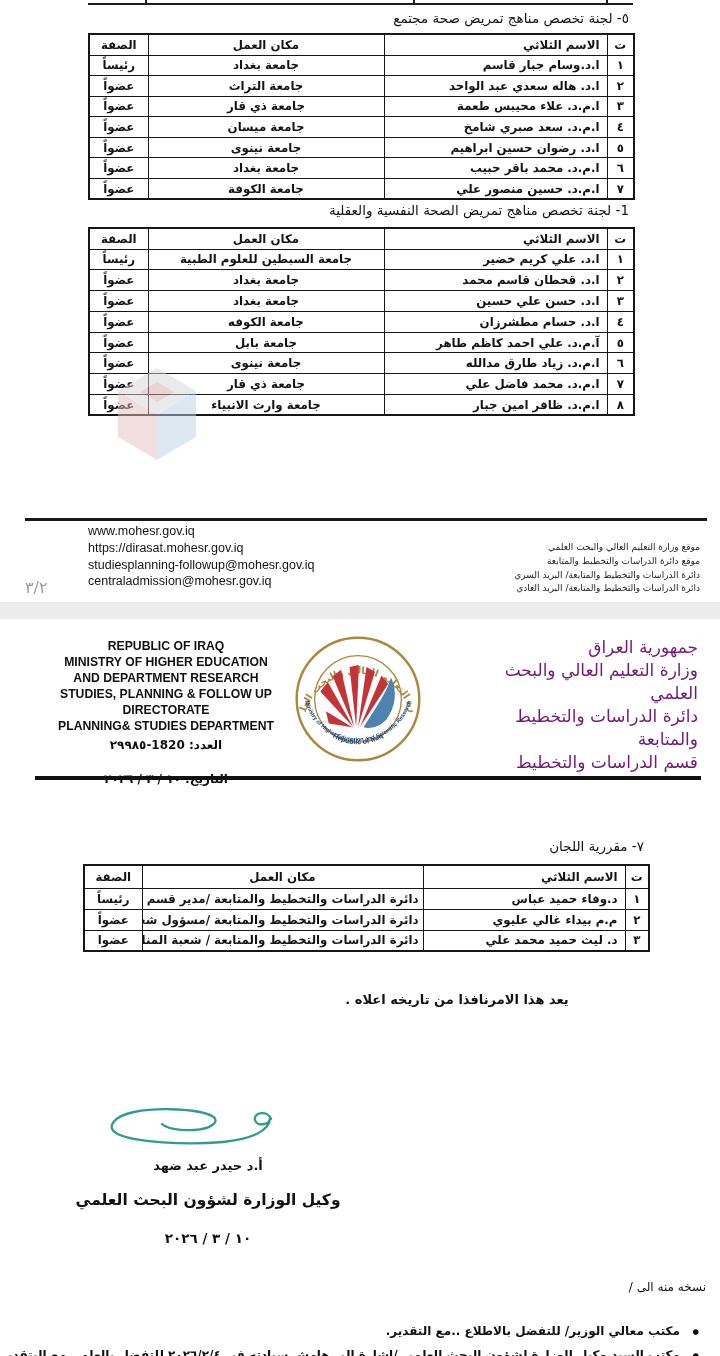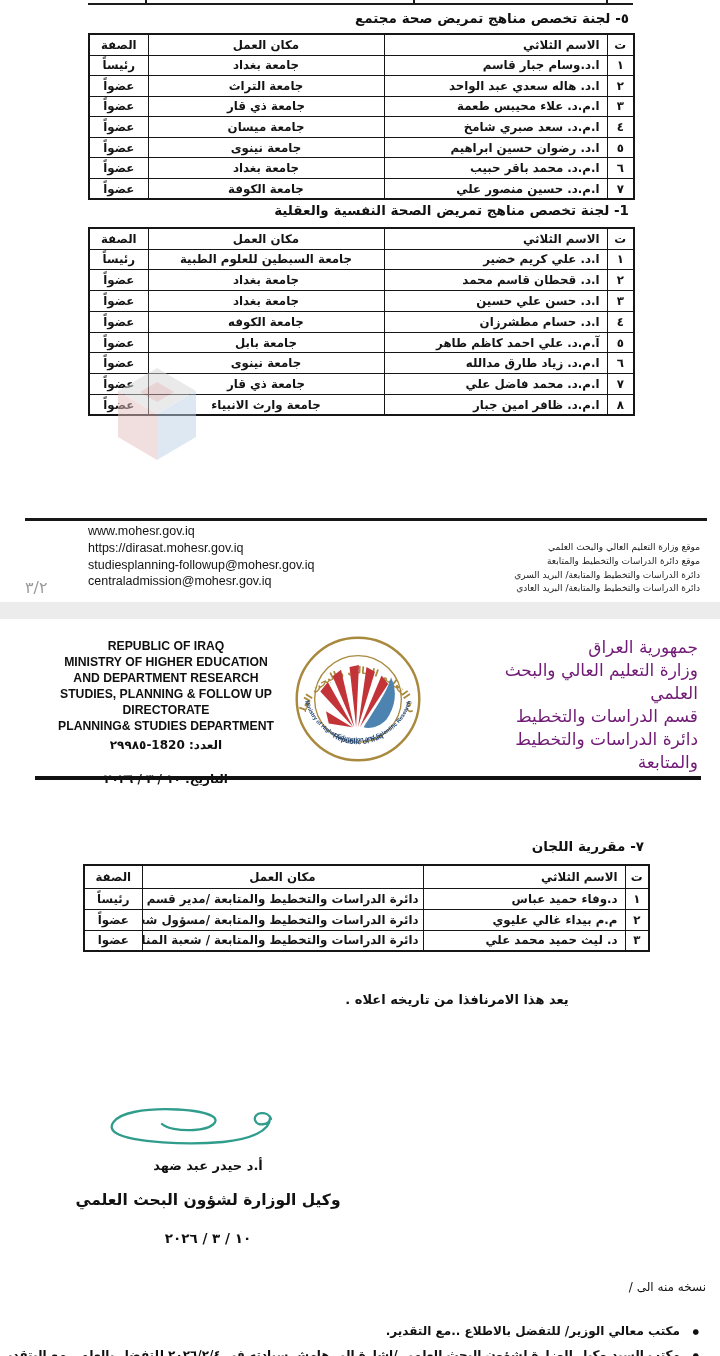--- a/index.html
+++ b/index.html
@@ -8,21 +8,21 @@
     position:relative; overflow:hidden; background:#fff; color:#121212;
     font-family:"DejaVu Sans", sans-serif;
   }
   .abs { position:absolute; }
 
   
   .prev-edge { top:0; left:88px; width:545px; height:5px; border-bottom:2.5px solid #1c1c1c; }
   .prev-edge .stub { position:absolute; bottom:0; width:2px; height:5px; background:#1c1c1c; }
 
   
-  .sec-heading { direction:rtl; text-align:right; font-weight:700; font-size:13.5px; color:#111; }
+  .sec-heading { direction:rtl; text-align:right; font-weight:400; font-size:13.5px; color:#111; }
   .h5 { top:10px;  left:88px; width:545px; padding-right:4px; }
   .h6 { top:202px; left:88px; width:545px; padding-right:4px; }
   .h7 { top:838px; left:88px; width:558px; padding-right:2px; }
 
   
   table.cmt { direction:rtl; border-collapse:collapse; table-layout:fixed; background:transparent; }
   table.cmt, table.cmt th, table.cmt td { border:1.4px solid #161616; }
   table.cmt { border-width:2px; }
   table.cmt th, table.cmt td {
     font-size:11.8px; font-weight:700; white-space:nowrap; overflow:hidden;
@@ -307,22 +307,22 @@
       <path d="M 6 30 C 20 8 33 -12 35 -23 C 42 -8 40 8 30 22 C 22 30 12 32 6 30 Z" fill="#4d83b0"></path>
     </g>
   </svg>
 </div>
 
 <div class="abs ar-block">
   <div>
 
   <div class="ar-line">جمهورية العراق</div>
       <div class="ar-line">وزارة التعليم العالي والبحث العلمي</div>
+      <div class="ar-line">دائرة الدراسات والتخطيط والمتابعة</div>
       <div class="ar-line">قسم الدراسات والتخطيط</div>
-      <div class="ar-line">دائرة الدراسات والتخطيط والمتابعة</div>
     </div>
 </div>
 <div class="abs head-rule"></div>
 
 <div class="abs sec-heading h7">٧- مقررية اللجان</div>
 <table class="abs cmt t3">
   <colgroup>
       <col style="width:24px">
       <col style="width:202px">
       <col style="width:281px">

